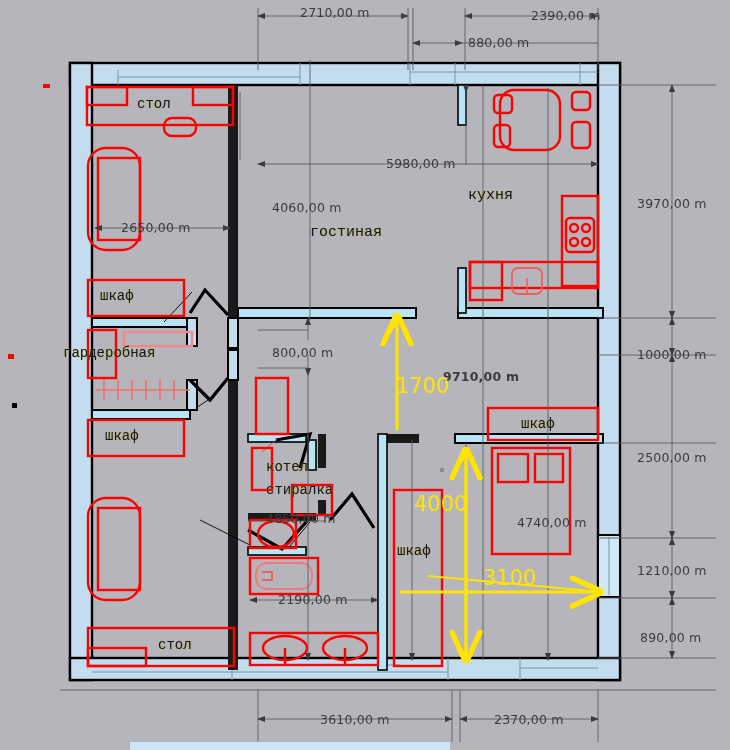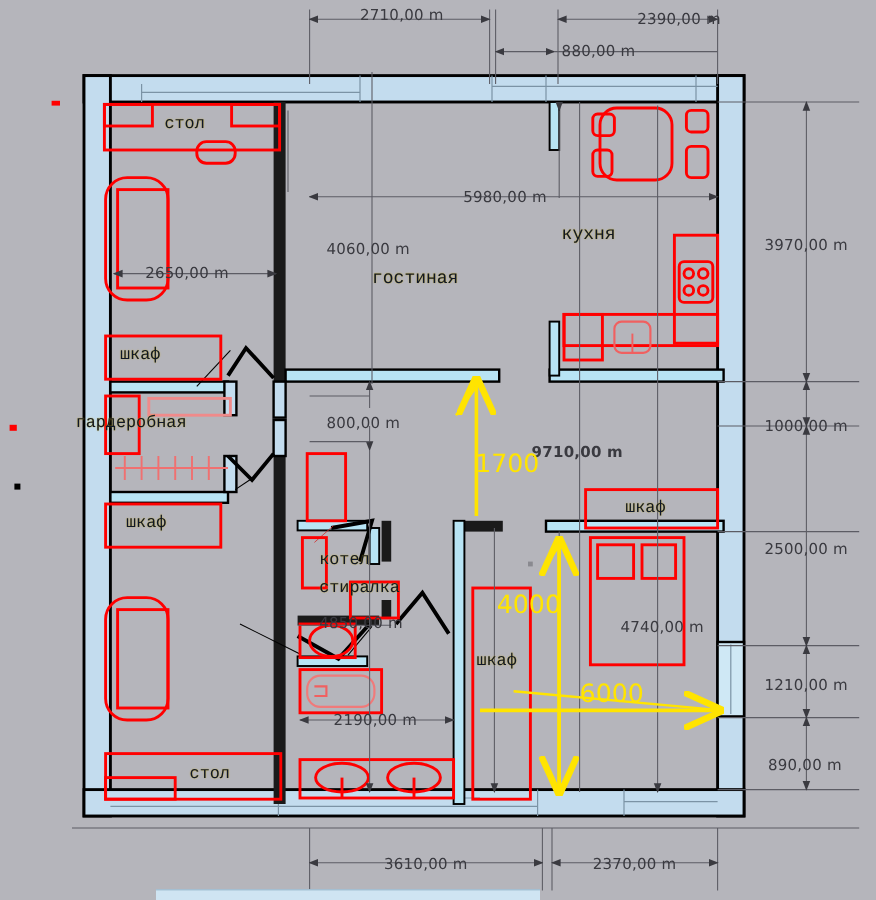--- a/index.html
+++ b/index.html
@@ -328,20 +328,20 @@
 <div class="roomtxt small" style="left:100px;top:288px;">шкаф</div>
 <div class="roomtxt small" style="left:105px;top:428px;">шкаф</div>
 <div class="roomtxt small" style="left:158px;top:637px;">стол</div>
 <div class="roomtxt small" style="left:266px;top:459px;">котел</div>
 <div class="roomtxt small" style="left:266px;top:482px;">стиралка</div>
 <div class="roomtxt small" style="left:397px;top:543px;">шкаф</div>
 <div class="roomtxt small" style="left:521px;top:416px;">шкаф</div>
 
 <div class="ylabel" style="left:396px;top:374px;">1700</div>
 <div class="ylabel" style="left:414px;top:492px;">4000</div>
-<div class="ylabel" style="left:483px;top:566px;">6000</div>
+<div class="ylabel" style="left:483px;top:566px;">3100</div>
 
 <div class="dot" style="left:43px;top:84px;width:7px;height:4px;background:#ff0000;"></div>
 <div class="dot" style="left:8px;top:354px;width:6px;height:5px;background:#ff0000;"></div>
 <div class="dot" style="left:12px;top:403px;width:5px;height:5px;background:#000000;"></div>
 <div class="dot" style="left:440px;top:468px;width:4px;height:4px;background:#8a8a90;"></div>
 
 <div class="bottomstrip"></div>
 
 </body></html>

